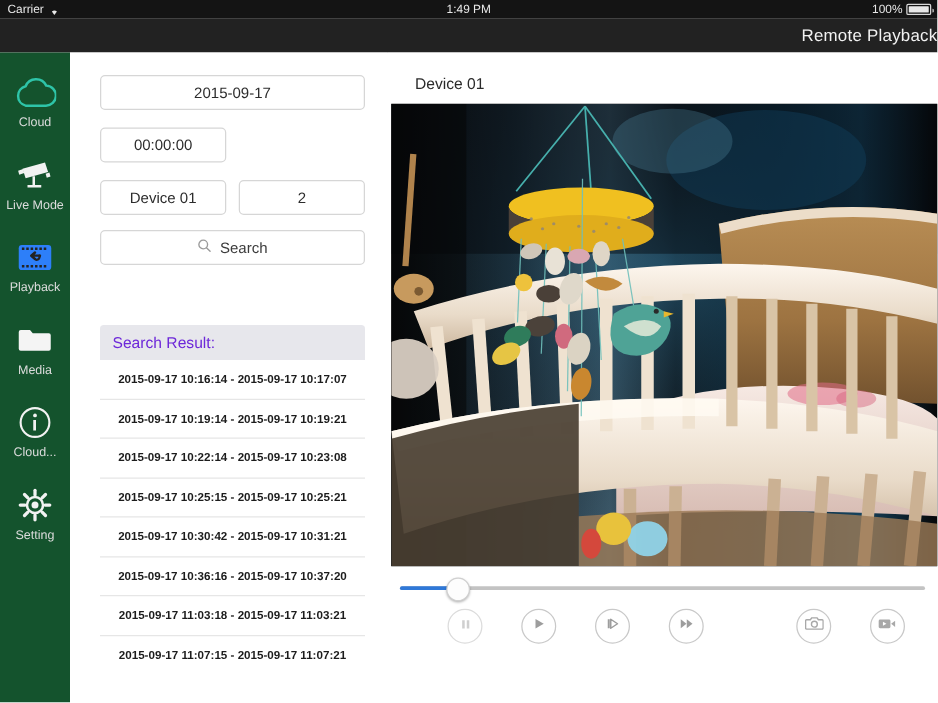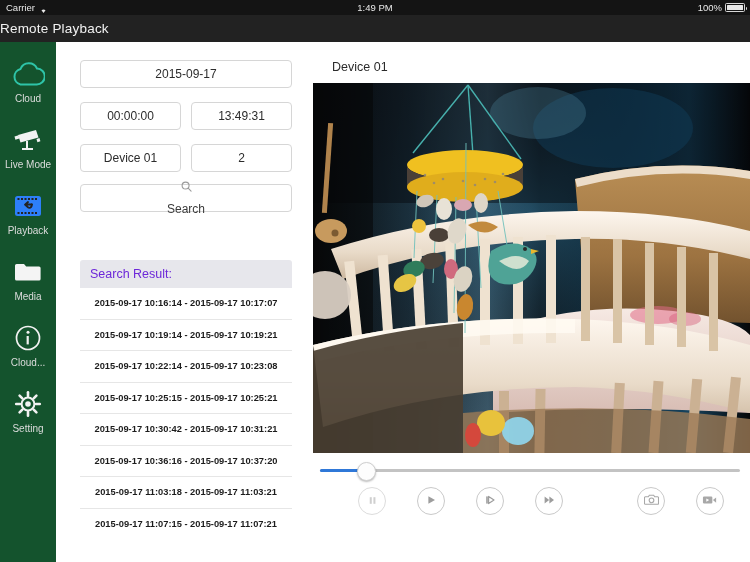--- a/index.html
+++ b/index.html
@@ -24,21 +24,21 @@
   .batt { width: 20px; height: 8.5px; border: 1px solid #d8d8d8; border-radius: 1.5px;
           position: relative; padding: 1px; }
   .batt::after { content:""; position: absolute; right:-3px; top:2.5px; width:1.5px;height:3px;
                  background:#d8d8d8; border-radius:0 1px 1px 0; }
   .batt > i { display:block; height:100%; width:100%; background:#e8e8e8; border-radius:0.5px; }
 
   
   .navbar {
     position: absolute; top: 15px; left: 0; width: 750px; height: 27px;
     background: #222222; color: #f2f2f2;
-    display: flex; align-items: center; justify-content: flex-start;
+    display: flex; align-items: center; justify-content: flex-end;
     font-size: 13.5px; letter-spacing: .2px;
   }
 
   
   .sidebar {
     position: absolute; top: 42px; left: 0; width: 56px; height: 520px;
     background: #14532d;
   }
   .side-item {
     position: absolute; left: 0; width: 56px; height: 66px;
@@ -49,21 +49,21 @@
   .side-label { color: #dcdcdc; font-size: 10px; white-space: nowrap; }
 
   
   .leftpane { position: absolute; top: 42px; left: 56px; width: 254px; height: 528px; background:#fff; }
 
   .fld {
     position: absolute; background:#fff; border:1px solid #d6d6d6; border-radius:4px;
     display:flex; align-items:center; justify-content:center;
     font-size: 12px; color:#2c2c2c;
   }
-  .fld.search { color:#3b3b3b; gap:7px;flex-direction:column; }
+  .fld.search { color:#3b3b3b; gap:7px; }
 
   .result-header {
     position:absolute; left:24px; top:218px; width:212px; height:28px;
     background:#e7e7ec; border-radius:3px 3px 0 0;
     display:flex; align-items:center; padding-left:10px;
     font-size:12.5px; color:#6d28d9;
   }
   .result-list { position:absolute; left:24px; top:246px; width:212px; }
   .result-row {
     height: 31.5px; display:flex; align-items:center; justify-content:center;
@@ -211,21 +211,20 @@
       </span>
       <span class="side-label">Setting</span>
     </div>
   </nav>
 
   <section class="leftpane">
 
     <div class="fld" style="left:24px;top:18px;width:212px;height:28px">2015-09-17</div>
 
     <div class="fld" style="left:24px;top:60px;width:101px;height:28px">00:00:00</div>
-    <div class="fld" style="left:135px;top:60px;width:101px;height:28px">13:49:31</div>
 
     <div class="fld" style="left:24px;top:102px;width:101px;height:28px">Device 01</div>
     <div class="fld" style="left:135px;top:102px;width:101px;height:28px">2</div>
 
     <div class="fld search" style="left:24px;top:142px;width:212px;height:28px">
       <span>
         <svg width="11" height="11" viewBox="0 0 12 12">
           <circle cx="5" cy="5" r="3.8" fill="none" stroke="#9b9b9b" stroke-width="1.2"></circle>
           <line x1="7.8" y1="7.8" x2="11" y2="11" stroke="#9b9b9b" stroke-width="1.2" stroke-linecap="round"></line>
         </svg>

